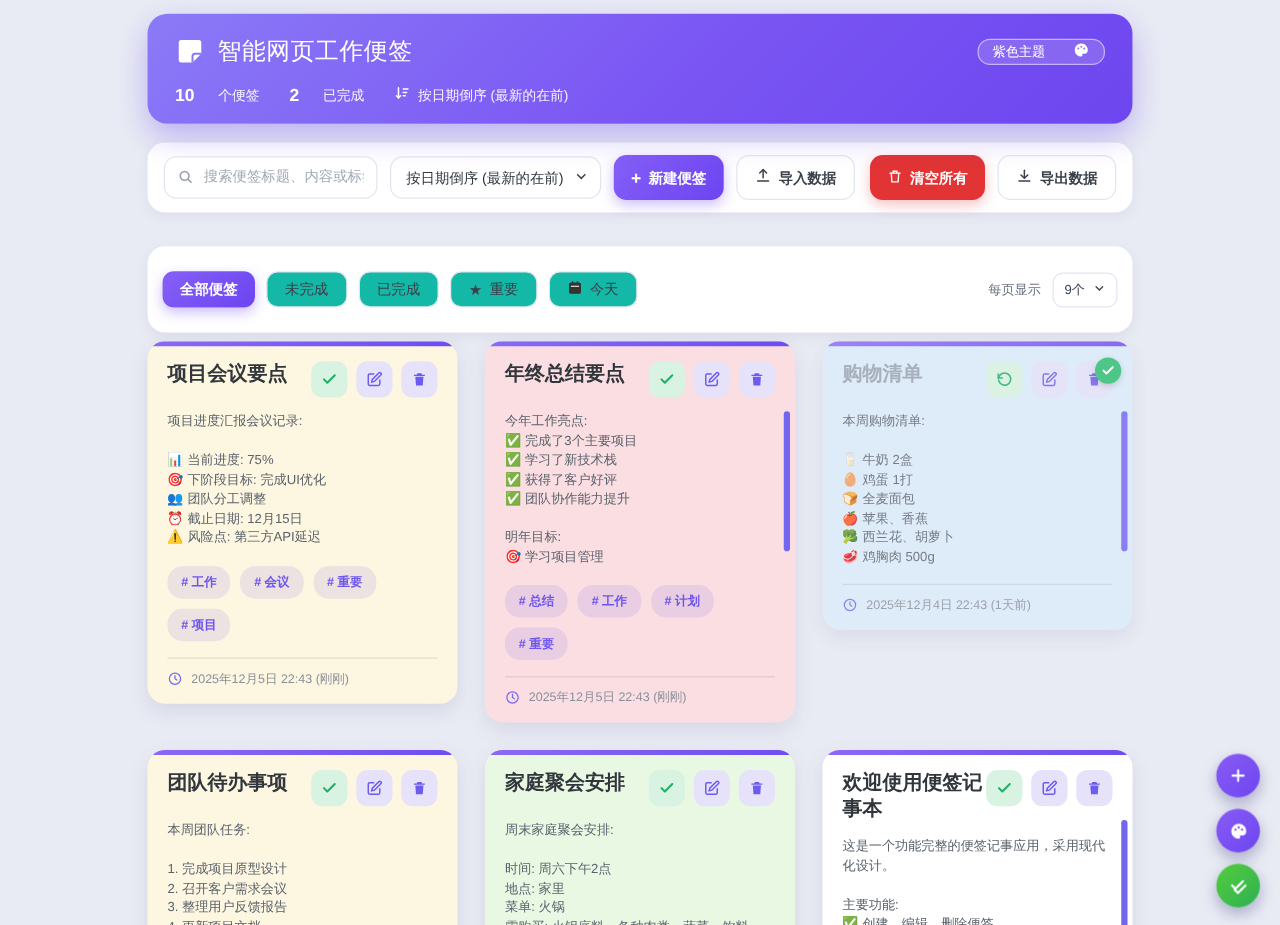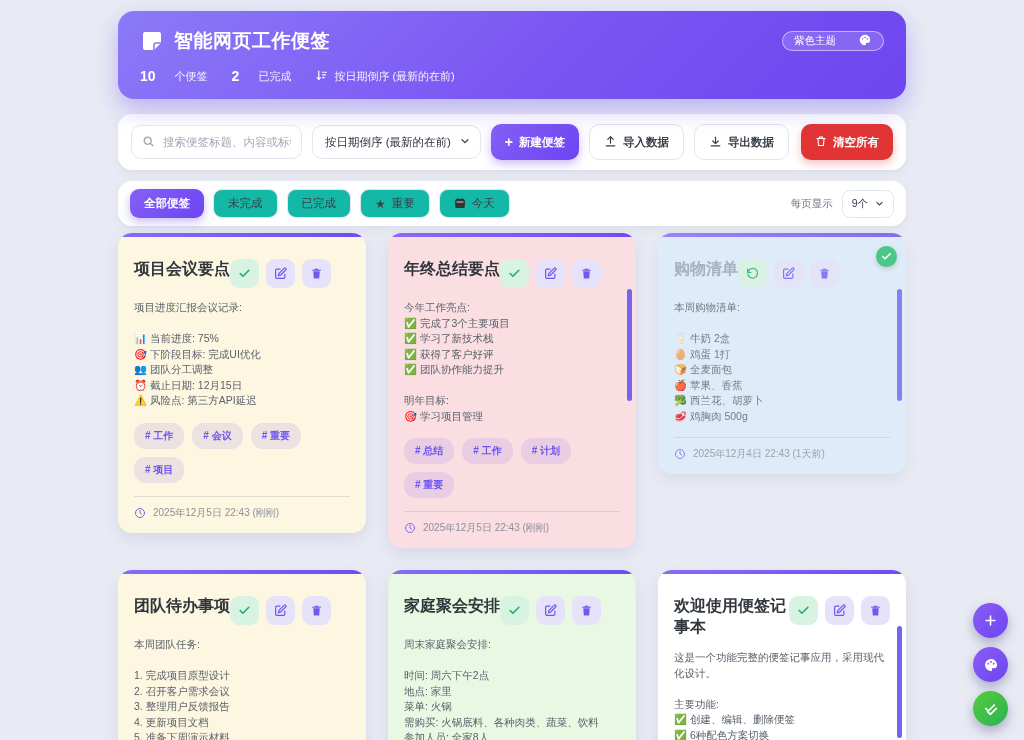--- a/index.html
+++ b/index.html
@@ -13,21 +13,21 @@
   .container { width:788px; margin:0 auto; padding-top:11px; }
 
   
   .app-header {
     position:relative; border-radius:16px; color:#fff;
     background:linear-gradient(135deg,#8b7af7 0%, #7a55f3 55%, #6d46ef 100%);
     box-shadow:0 10px 25px rgba(100,70,240,.35);
     padding:17px 22px 15px;
   }
   .header-top { display:flex; align-items:center; gap:10px; }
-  .app-title { margin:0; font-size:19px; font-weight:bold; letter-spacing:.5px; }
+  .app-title { margin:0; font-size:19px; font-weight:normal; letter-spacing:.5px; }
   .logo { display:flex; }
   .theme-btn {
     position:absolute; top:20px; right:22px; width:102px;
     display:flex; align-items:center; justify-content:space-between;
     background:rgba(255,255,255,.16); border:1px solid rgba(255,255,255,.5);
     border-radius:10px; padding:1px 11px; color:#fff; font-size:10.5px; cursor:pointer;
   }
   .stats { display:flex; align-items:center; gap:24px; margin-top:14px; font-size:11px; color:rgba(255,255,255,.92); }
   .stat { display:flex; align-items:center; gap:19px; }
   .stat b { font-size:14px; color:#fff; }
@@ -58,21 +58,21 @@
     display:flex; align-items:center; gap:6px; border:none; cursor:pointer;
     font-family:"Liberation Sans", sans-serif; white-space:nowrap;
   }
   .btn-primary { background:linear-gradient(135deg,#8560f6,#6d44f2); color:#fff; box-shadow:0 4px 10px rgba(110,68,242,.35); }
   .btn-primary .plus { font-size:14px; font-weight:bold; line-height:1; }
   .btn-ghost { background:#fff; border:1.5px solid #e3e6ef; color:#39404a; }
   .btn-danger { background:#e23434; color:#fff; box-shadow:0 4px 10px rgba(226,52,52,.3); margin-left:2px; }
 
   
   .filterbar {
-    margin-top:11px; background:#fff; border-radius:14px; padding:8px 12px;
+    margin-top:27px; background:#fff; border-radius:14px; padding:20px 12px;
     display:flex; align-items:center; gap:9px;
     box-shadow:0 3px 10px rgba(40,50,100,.07);
   }
   .pill {
     height:29px; padding:0 14px; border-radius:9px; border:1.5px solid #e3e6ef; background:#14b8a6;
     font-size:11.5px; color:#39404a; display:flex; align-items:center; gap:6px; cursor:pointer;
     font-family:"Liberation Sans", sans-serif;
   }
   .pill.active {
     background:linear-gradient(135deg,#8560f6,#6d44f2); color:#fff; border:none;
@@ -91,21 +91,21 @@
     position:relative; border-radius:14px; padding:15px 16px 13px; overflow:hidden;
     box-shadow:0 6px 16px rgba(40,50,100,.10);
   }
   .accent { position:absolute; top:0; left:0; right:0; height:4px;
     background:linear-gradient(90deg,#8a6bf5,#6d4df0); }
   .bg-cream { background:#fdf6e0; }
   .bg-pink  { background:#fbdee2; }
   .bg-blue  { background:#dcecf9; }
   .bg-green { background:#e8f8e3; }
   .bg-white { background:#ffffff; }
-  .note-head { display:flex; justify-content:flex-start; align-items:flex-start; margin-top:11px; }
+  .note-head { display:flex; justify-content:space-between; align-items:flex-start; margin-top:1px; }
   .note-title { margin:0; font-size:16px; font-weight:bold; color:#31363c; }
   .actions { display:flex; gap:7px; }
   .act { width:29px; height:29px; border-radius:9px; border:none; display:flex; align-items:center; justify-content:center; cursor:pointer; }
   .act.green { background:#d8f3e1; color:#1faf68; }
   .act.lav   { background:#e5e2fa; color:#6c5bee; }
   .note-content { margin-top:12px; font-size:10.5px; line-height:15.5px; color:#5a626c; white-space:pre-line; }
   .note-tags { display:flex; gap:8px; margin-top:14px; flex-wrap:wrap; }
   .tag { background:rgba(109,86,238,.12); color:#6d56ee; font-size:10px; font-weight:bold;
     padding:6px 11px; border-radius:12px; cursor:pointer; }
   .note-divider { height:1px; background:rgba(70,70,100,.14); margin:13px 0 9px; }
@@ -203,39 +203,39 @@
     <button class="btn btn-ghost">
       <span>
         <svg width="13" height="13" viewBox="0 0 24 24" fill="none" stroke="currentColor" stroke-width="2.2" stroke-linecap="round" stroke-linejoin="round">
             <path d="M12 15V4"></path>
             <path d="M7 8l5-5 5 5"></path>
             <path d="M4 20h16"></path>
           </svg>
       </span>
       <span>导入数据</span>
     </button>
+    <button class="btn btn-danger">
+      <span>
+        <svg width="12" height="12" viewBox="0 0 24 24" fill="none" stroke="currentColor" stroke-width="2.2" stroke-linecap="round">
+            <path d="M4 7h16"></path>
+            <path d="M9 7V4h6v3"></path>
+            <path d="M6 7l1 14h10l1-14"></path>
+          </svg>
+      </span>
+      <span>清空所有</span>
+    </button>
     <button class="btn btn-ghost">
       <span>
         <svg width="13" height="13" viewBox="0 0 24 24" fill="none" stroke="currentColor" stroke-width="2.2" stroke-linecap="round" stroke-linejoin="round">
             <path d="M12 4v11"></path>
             <path d="M7 11l5 5 5-5"></path>
             <path d="M4 20h16"></path>
           </svg>
       </span>
       <span>导出数据</span>
-    </button>
-    <button class="btn btn-danger">
-      <span>
-        <svg width="12" height="12" viewBox="0 0 24 24" fill="none" stroke="currentColor" stroke-width="2.2" stroke-linecap="round">
-            <path d="M4 7h16"></path>
-            <path d="M9 7V4h6v3"></path>
-            <path d="M6 7l1 14h10l1-14"></path>
-          </svg>
-      </span>
-      <span>清空所有</span>
     </button>
   </section>
 
   <section class="filterbar">
     <button class="pill active">
       <span>全部便签</span>
     </button>
     <button class="pill">
       <span>未完成</span>
     </button>

